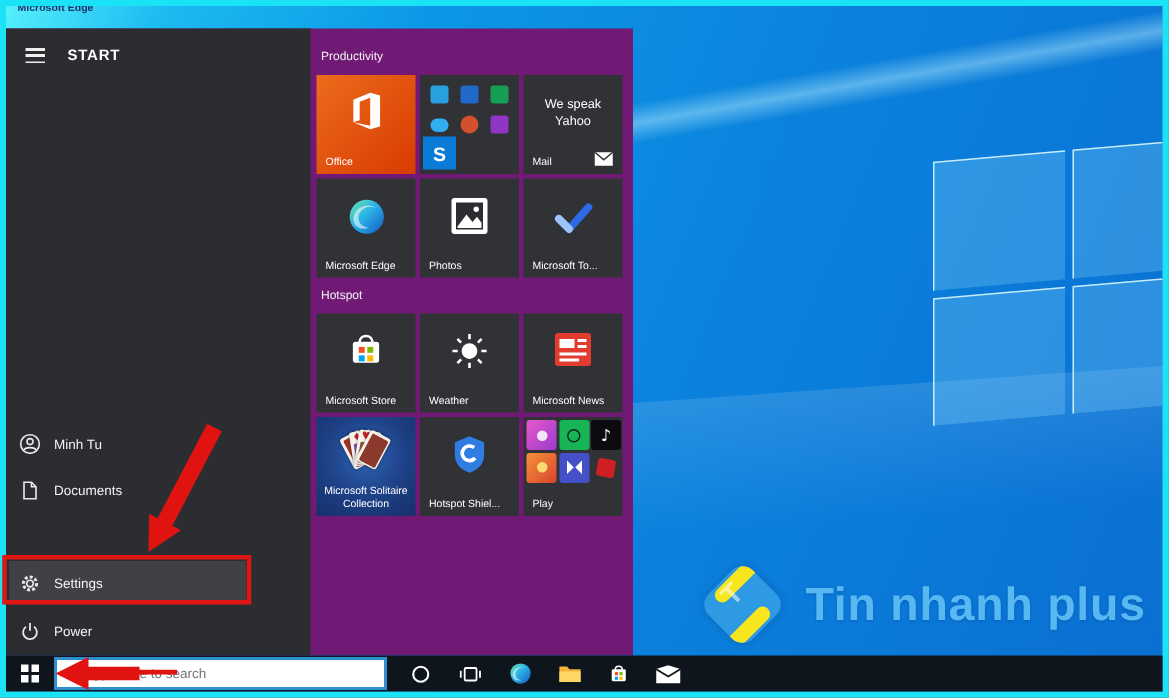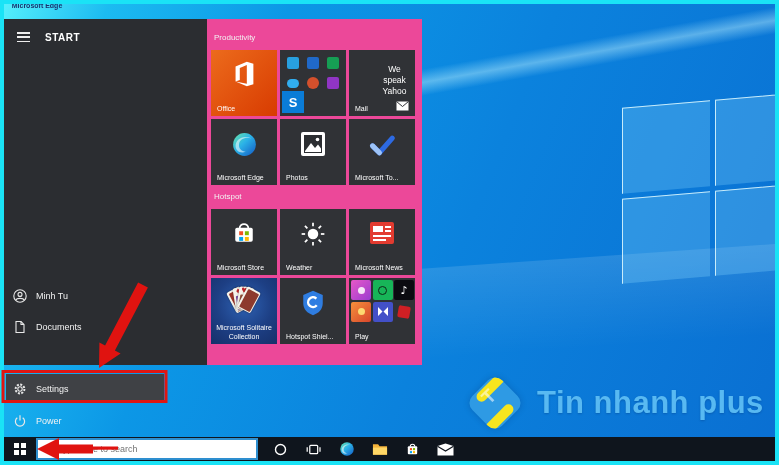--- a/index.html
+++ b/index.html
@@ -23,41 +23,41 @@
   .watermark { position:absolute; left:464px; top:372px; display:flex; align-items:center; gap:15px; }
   .wm-logo { width:42px; height:42px; margin:6px; transform:rotate(45deg); border-radius:10px; background:#2e9ae4;
     position:relative; overflow:hidden; box-shadow:0 0 6px rgba(0,40,90,.25); }
   .wm-logo::before { content:""; position:absolute; left:2px; top:-5px; width:10px; height:36px; background:#f7e51e; border-radius:6px; }
   .wm-logo::after { content:""; position:absolute; right:2px; bottom:-5px; width:10px; height:36px; background:#f7e51e; border-radius:6px; }
   .wm-letter { position:absolute; left:0; top:0; width:42px; height:42px; transform:rotate(-45deg);
     display:flex; align-items:center; justify-content:center; color:rgba(255,255,255,.55); font-size:19px; font-weight:bold; z-index:2; }
   .wm-text { font-size:31px; font-weight:bold; letter-spacing:.5px; color:#58b9f2; text-shadow:0 1px 2px rgba(0,50,110,.3); }
 
   
-  .start-menu { position:absolute; left:4px; top:19px; width:418px; height:346px; background:#ec4899;text-decoration:underline; }
+  .start-menu { position:absolute; left:4px; top:19px; width:418px; height:418px; background:#701a75;text-decoration:underline; }
   .menu-left-bg { position:absolute; left:0; top:0; width:203px; height:100%; background:#2b2d31; }
   .menu-header { position:absolute; left:10px; top:10px; display:flex; align-items:center; gap:12px; }
   .hamburger { display:flex; flex-direction:column; gap:2.5px; padding:3px; }
   .hamburger i { display:block; width:13px; height:1.8px; background:#eee; }
   .start-title { color:#fff; font-size:10px; font-weight:bold; letter-spacing:.5px; }
 
   .side-item { position:absolute; left:0; width:200px; height:30px; display:flex; align-items:center; padding-left:9px; gap:9px; color:#f2f2f2; }
   .side-item .lbl { font-size:9px; }
   .settings-hl { position:absolute; left:2px; top:355px; width:158px; height:27px; background:#3f4145; }
 
   .tiles-area { position:absolute; left:207px; top:0; width:211px; height:100%; }
   .sec-label { position:absolute; left:3px; font-size:8px; color:#f2f2f2; }
   .tile { position:absolute; width:66px; height:66px; background:#303236; }
   .tile-label { position:absolute; left:6px; bottom:4px; font-size:7px; color:#fff; white-space:nowrap; }
   .tile-icon-c { position:absolute; left:0; right:0; top:8px; display:flex; justify-content:center; }
 
   .tile-office { background:linear-gradient(135deg,#ec6b1c,#d83b01); }
   .tile-solitaire { background:radial-gradient(circle at 50% 40%, #2e62b4 0%, #1d3f84 55%, #16306a 100%); }
 
-  .mail-content { position:absolute; left:8px; right:8px; top:14px; text-align:center; color:#fff; font-size:8.5px; line-height:11px;margin-left:25px; }
+  .mail-content { position:absolute; left:8px; right:8px; top:14px; text-align:center; color:#fff; font-size:8.5px; line-height:11px; }
   .mail-env { position:absolute; right:6px; bottom:5px; }
 
   .cluster-grid { position:absolute; left:7px; top:7px; display:grid; grid-template-columns:repeat(3,12px); gap:8px; }
   .mini { width:12px; height:12px; border-radius:2px; }
   .mini.cloud { border-radius:6px; height:9px; margin-top:2px; }
   .skype { position:absolute; left:2px; bottom:3px; width:22px; height:22px; background:#0a7cd7; color:#fff;
     display:flex; align-items:center; justify-content:center; font-size:13px; font-weight:bold; }
 
   .cards { position:relative; width:60px; height:36px; margin:7px auto 0; }
   .card { position:absolute; left:22px; top:2px; width:15px; height:23px; background:#f5f2ea; border-radius:2px;

